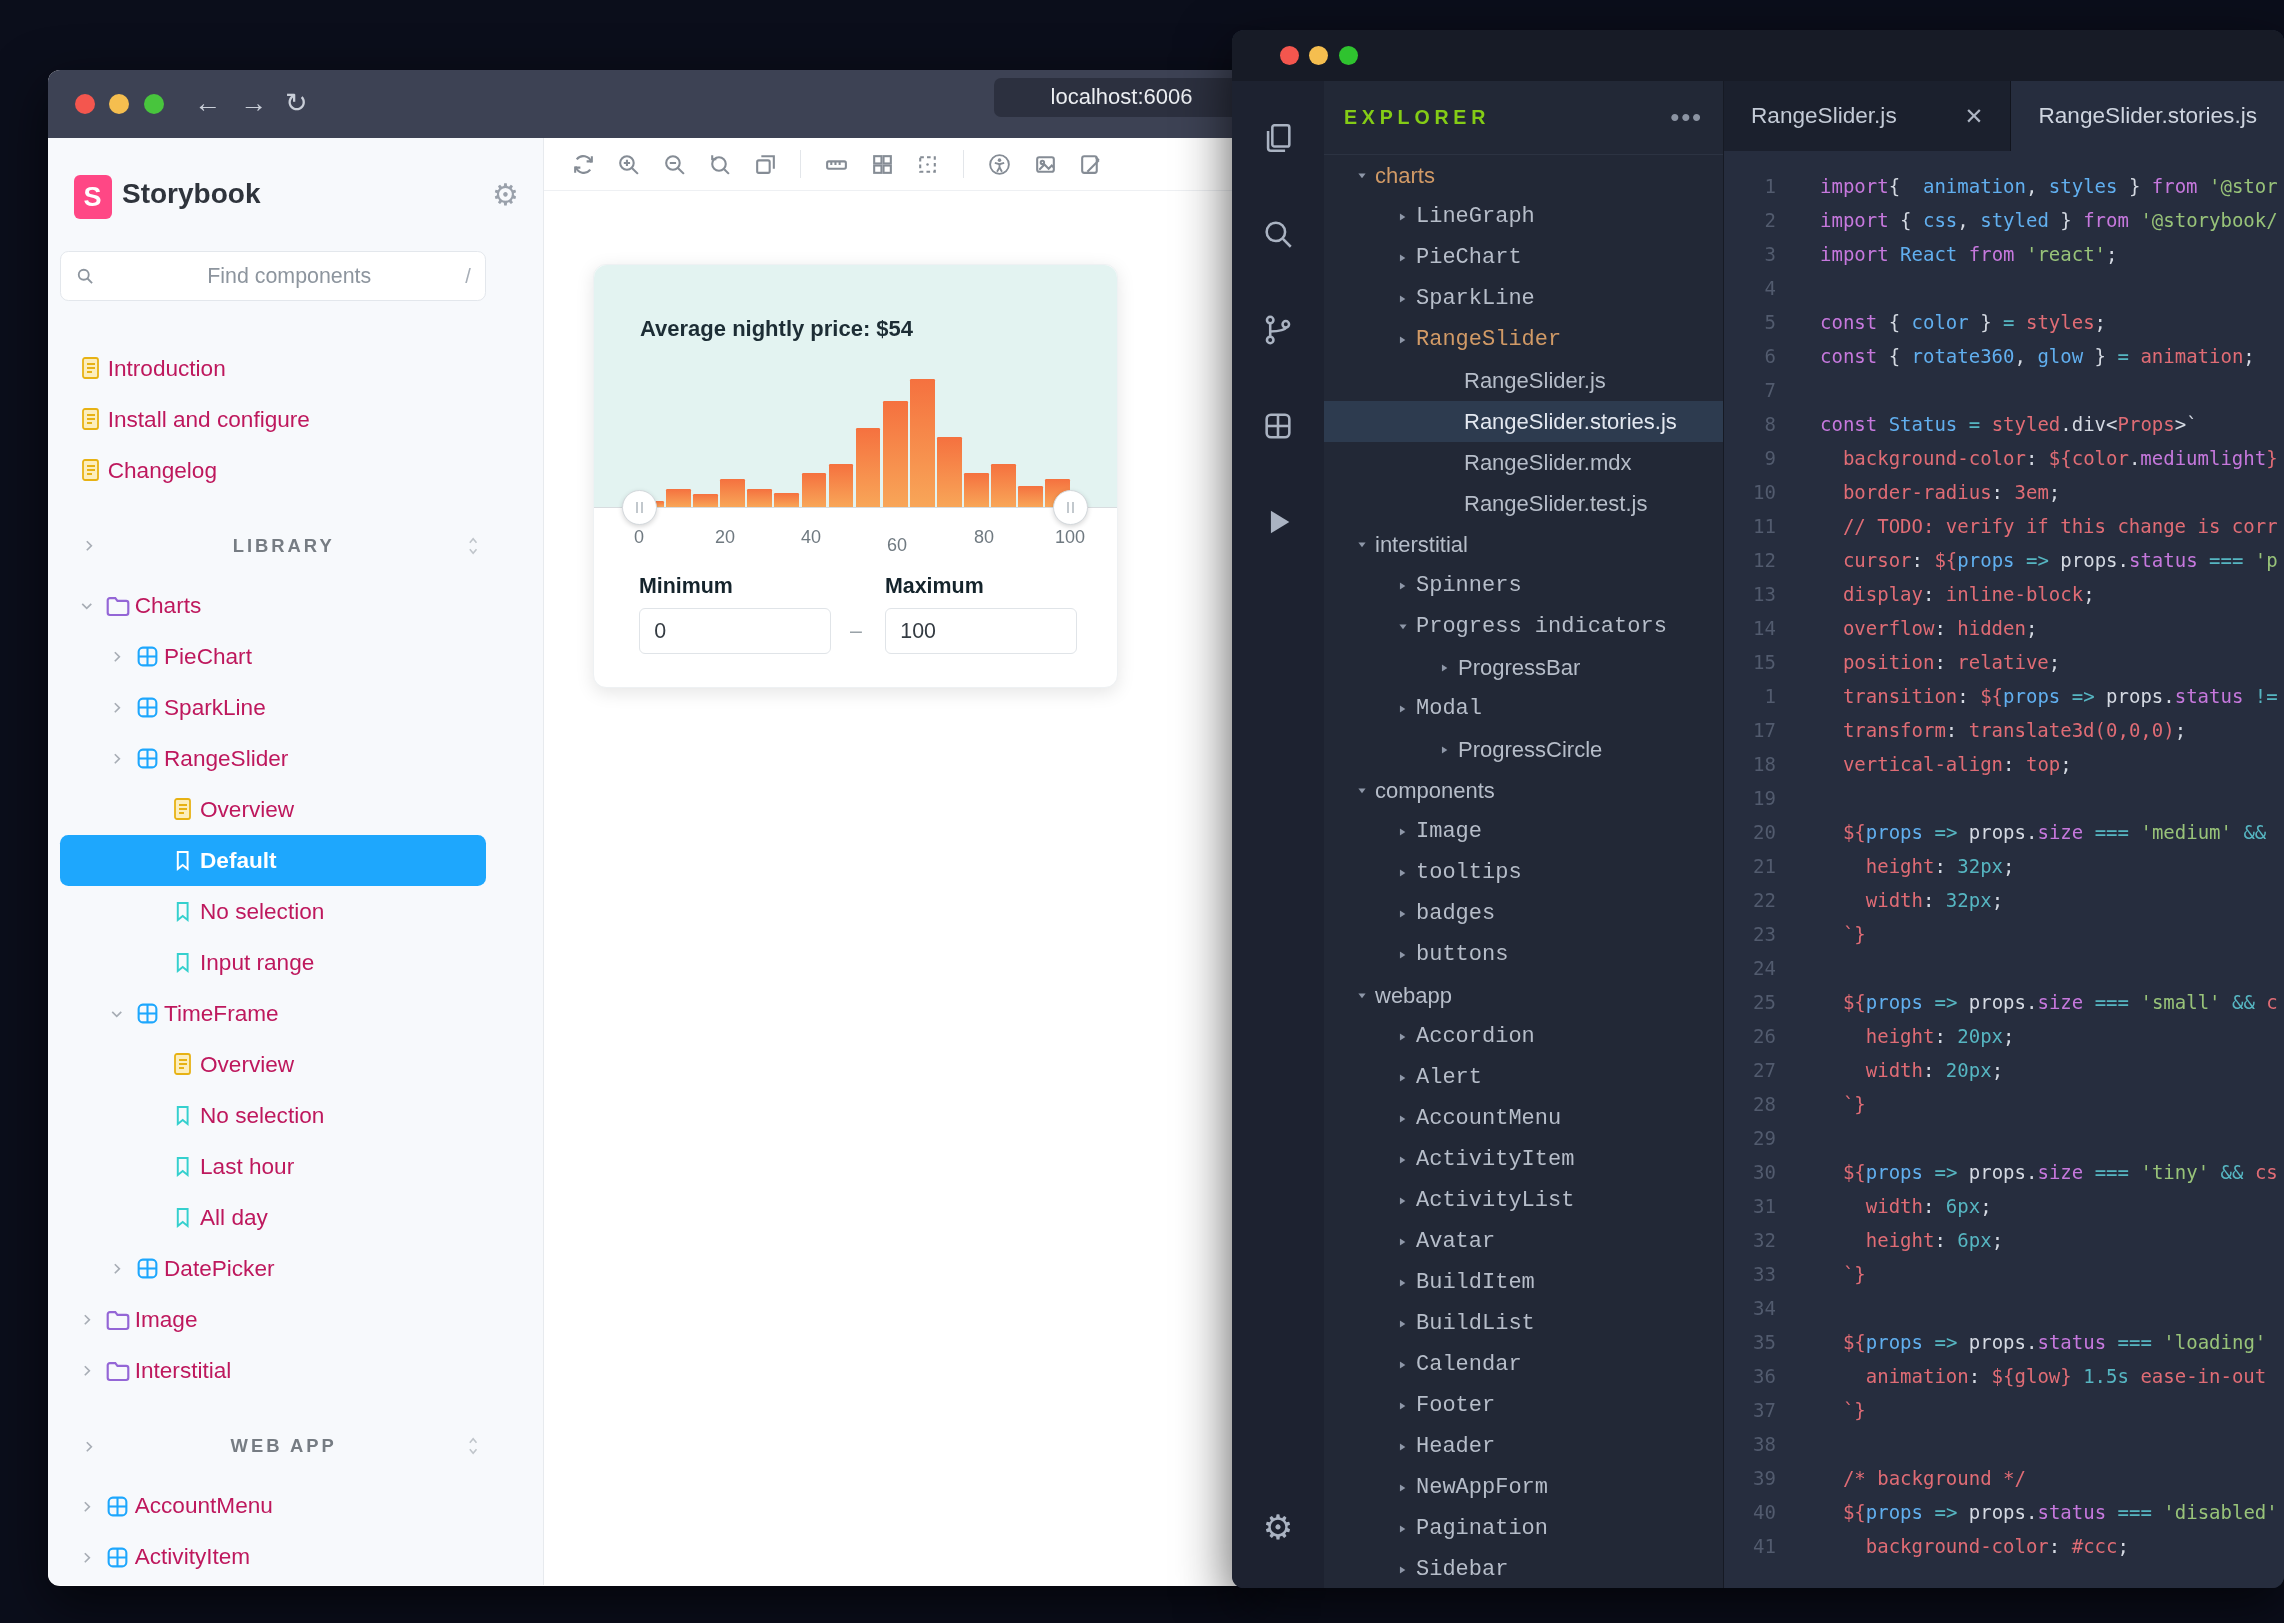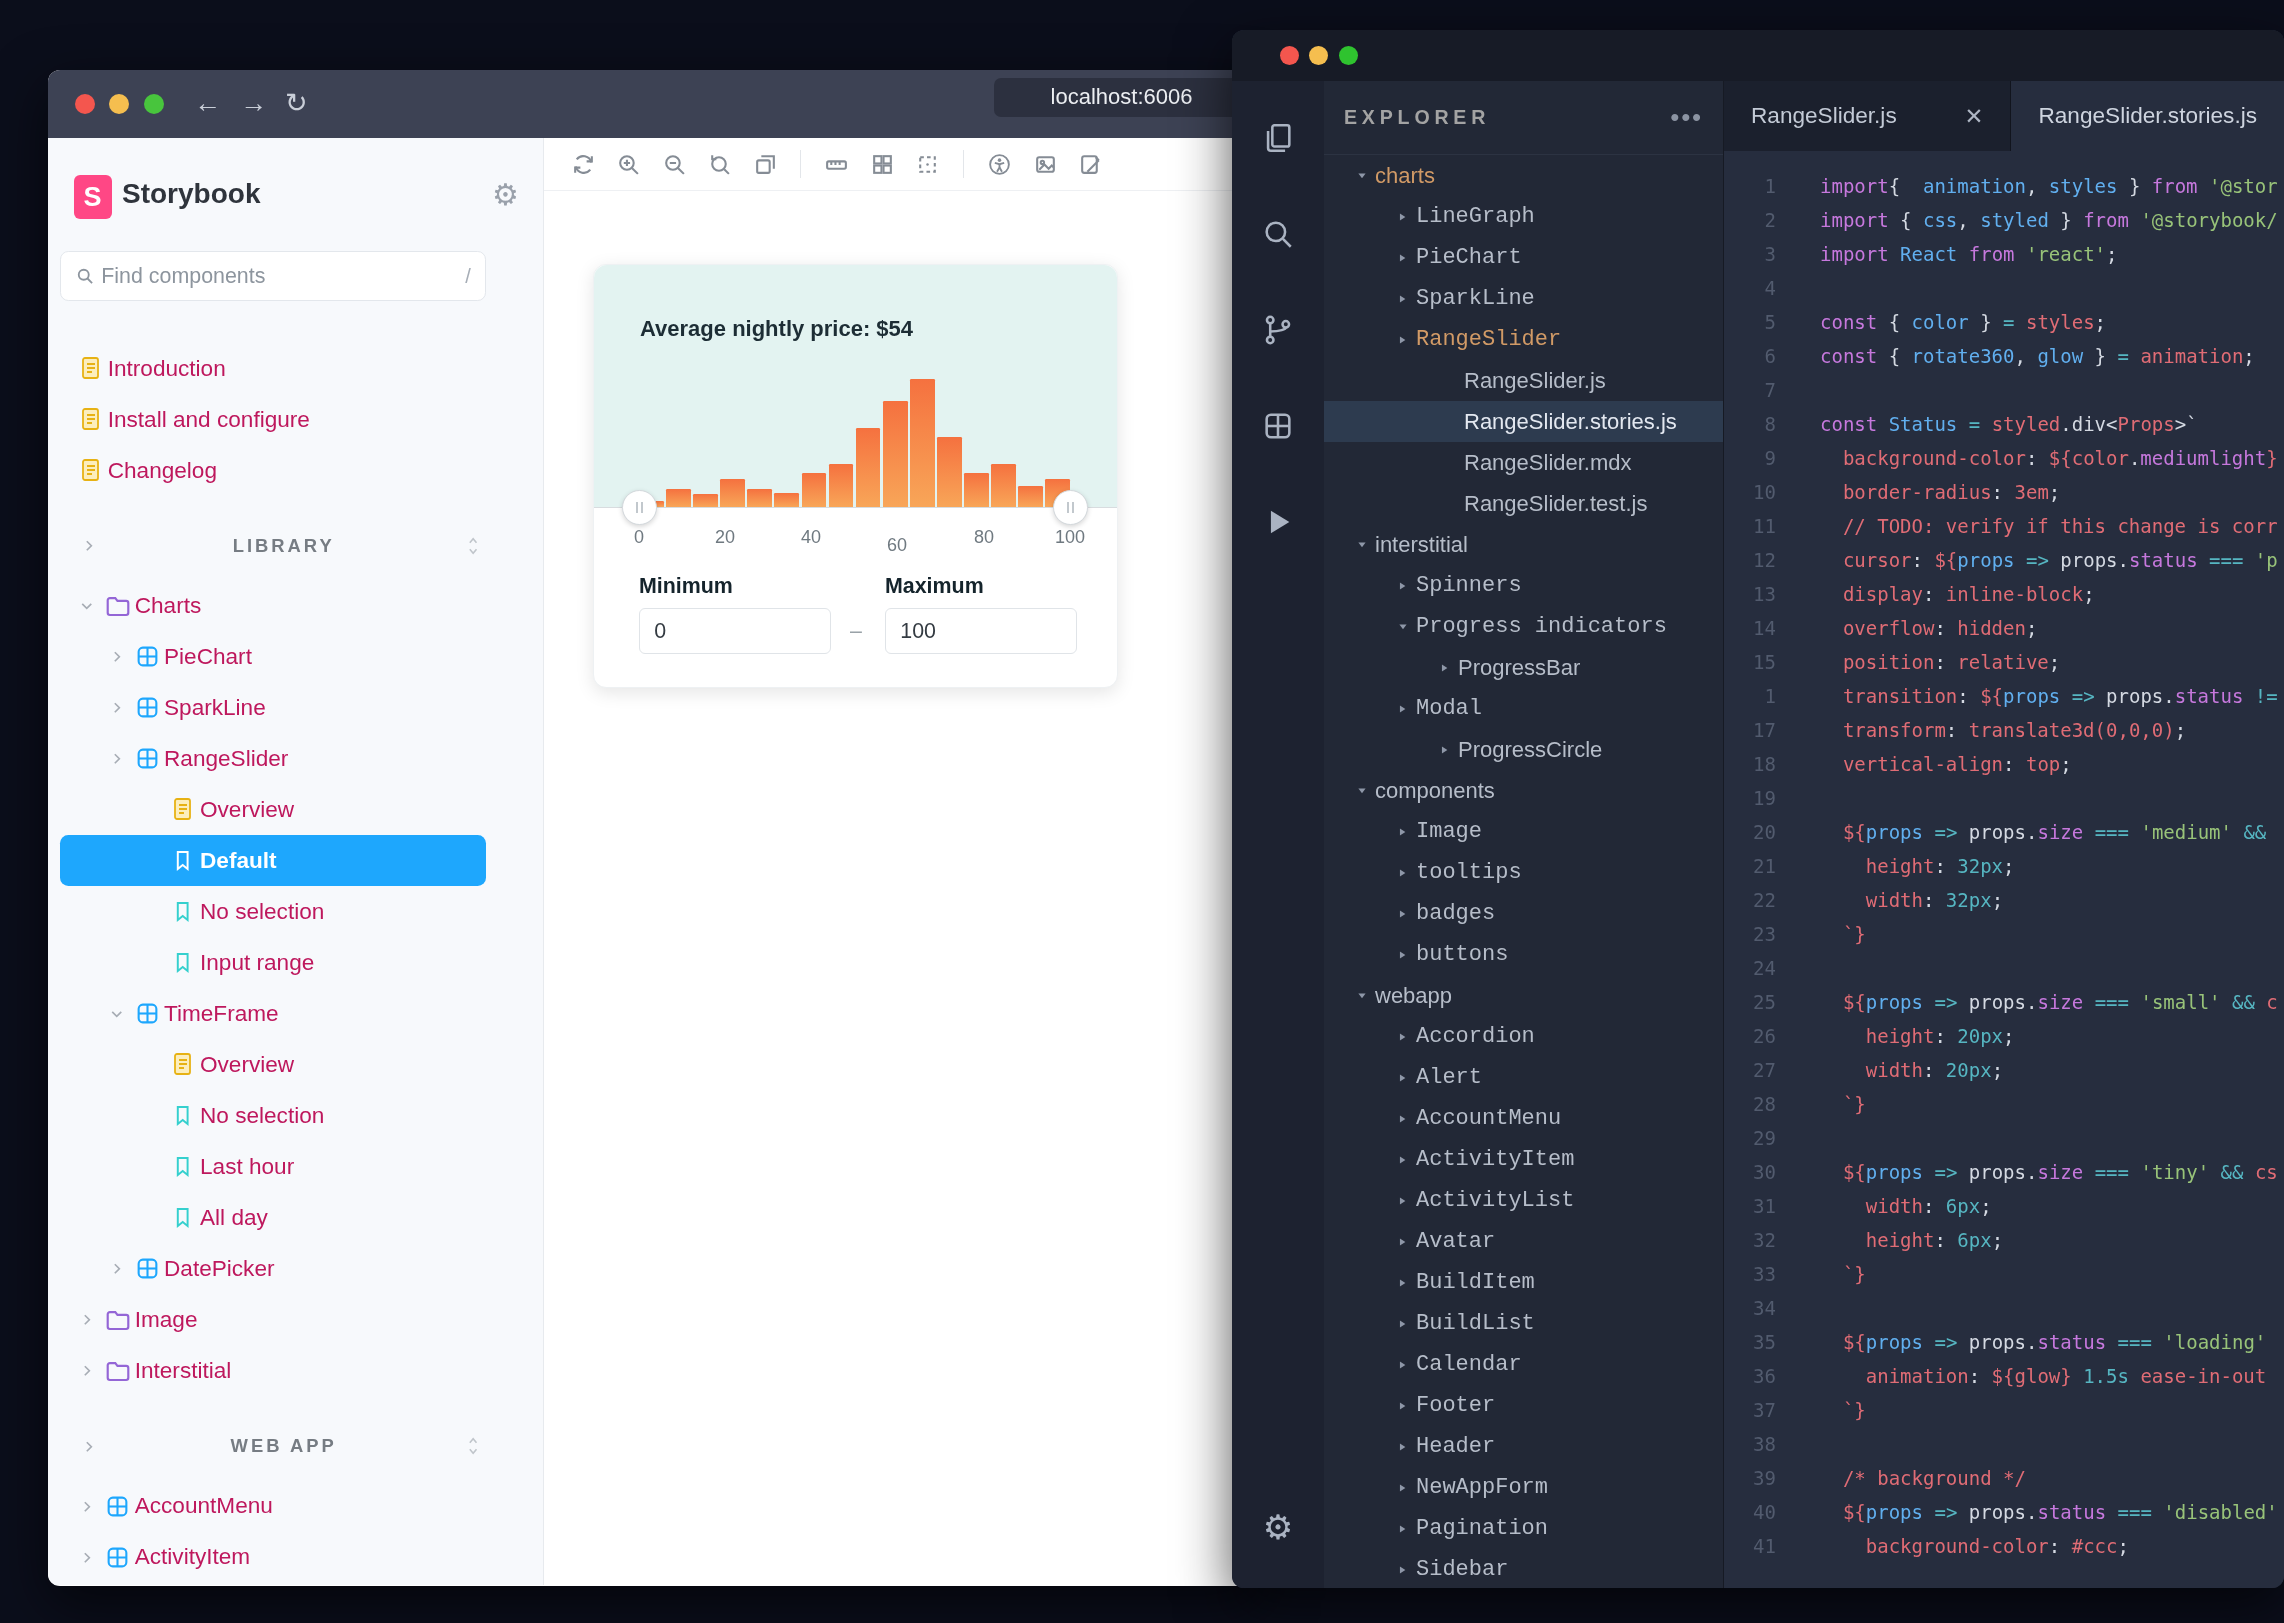--- a/index.html
+++ b/index.html
@@ -24,21 +24,21 @@
   #sb-sidebar{position:relative;width:495px;background:#f7f9fc;border-right:1.2px solid #e7eaee;overflow:hidden;flex-shrink:0;}
   #sb-canvas{position:relative;flex:1;background:#fff;}
 
   
   #sb-logo{position:absolute;left:25.6px;top:37px;width:38px;height:44px;border-radius:6px;background:#ff4785;
            color:#fff;font-size:27px;font-weight:bold;display:flex;align-items:center;justify-content:center;}
   #sb-title{position:absolute;left:74px;top:40px;font-size:28px;font-weight:bold;color:#2f343c;}
   #sb-gear{position:absolute;right:24px;top:39px;font-size:30px;color:#9aa1ab;}
   #sb-search{position:absolute;left:12px;right:57px;top:113px;height:48px;border:1.2px solid #e3e7ec;border-radius:8.3px;
              background:#fff;display:flex;align-items:center;padding:0 14.3px;}
-  #sb-search .ph{color:#8d959e;font-size:21.4px;margin-left:6px;flex:1;}
+  #sb-search .ph{color:#8d959e;font-size:21.4px;margin-left:18px;flex:1;text-align:center;}
   #sb-search .slash{color:#a6adb6;font-size:20px;}
 
   
   #sb-items{position:absolute;left:12px;right:57px;top:205px;}
   .sb-row{height:51px;display:flex;align-items:center;border-radius:8.3px;padding-left:13.7px;}
   .sb-row.indent-1{padding-left:43px;}
   .sb-row.indent-2{padding-left:106px;}
   .sb-row .row-chev{width:27px;flex-shrink:0;}
   .sb-row .row-icon{width:34px;flex-shrink:0;}
   .sb-row .row-label{font-size:22.6px;color:#be185d;white-space:nowrap;}
@@ -83,21 +83,21 @@
   #e-titlebar .tl1{left:48px;background:#f4564e;}
   #e-titlebar .tl2{left:77px;background:#f5be4f;}
   #e-titlebar .tl3{left:107px;background:#2fc32f;}
   #e-body{display:flex;height:1508px;}
   #activity{position:relative;width:92px;background:#1d2230;flex-shrink:0;display:flex;flex-direction:column;
             align-items:center;padding-top:36px;}
   .act-icon{height:42px;width:42px;margin-bottom:54px;display:flex;align-items:center;justify-content:center;}
   #act-gear{position:absolute;bottom:42px;left:0;width:92px;text-align:center;font-size:34px;color:#aab3c2;}
   #explorer{width:399px;background:#222836;border-right:1.2px solid #161a24;flex-shrink:0;overflow:hidden;}
   #exp-head{height:73px;display:flex;align-items:center;padding:0 20px;border-bottom:0.6px solid #2c3342;}
-  #exp-title{font-size:19.6px;letter-spacing:4.8px;color:#a3a3a3;font-weight:bold;flex:1;}
+  #exp-title{font-size:19.6px;letter-spacing:4.8px;color:#84cc16;font-weight:bold;flex:1;}
   #exp-more{color:#8b93a2;font-size:26px;letter-spacing:1.8px;}
   .tree-row{height:41px;display:flex;align-items:center;padding-left:24px;}
   .tree-row.t1{padding-left:65px;font-family:Liberation Mono, monospace;}
   .tree-row.t2{padding-left:140px;}
   .tree-row.t2c{padding-left:107px;}
   .tree-row .t-chev{width:27px;flex-shrink:0;}
   .tree-row .t-label{font-size:22px;color:#b6bdc9;white-space:nowrap;}
   .tree-row.orange .t-label{color:#d19a66;}
   .tree-row.selected{background:#2d3b4f;}
   .tree-row.selected .t-label{color:#e3e8f0;}

